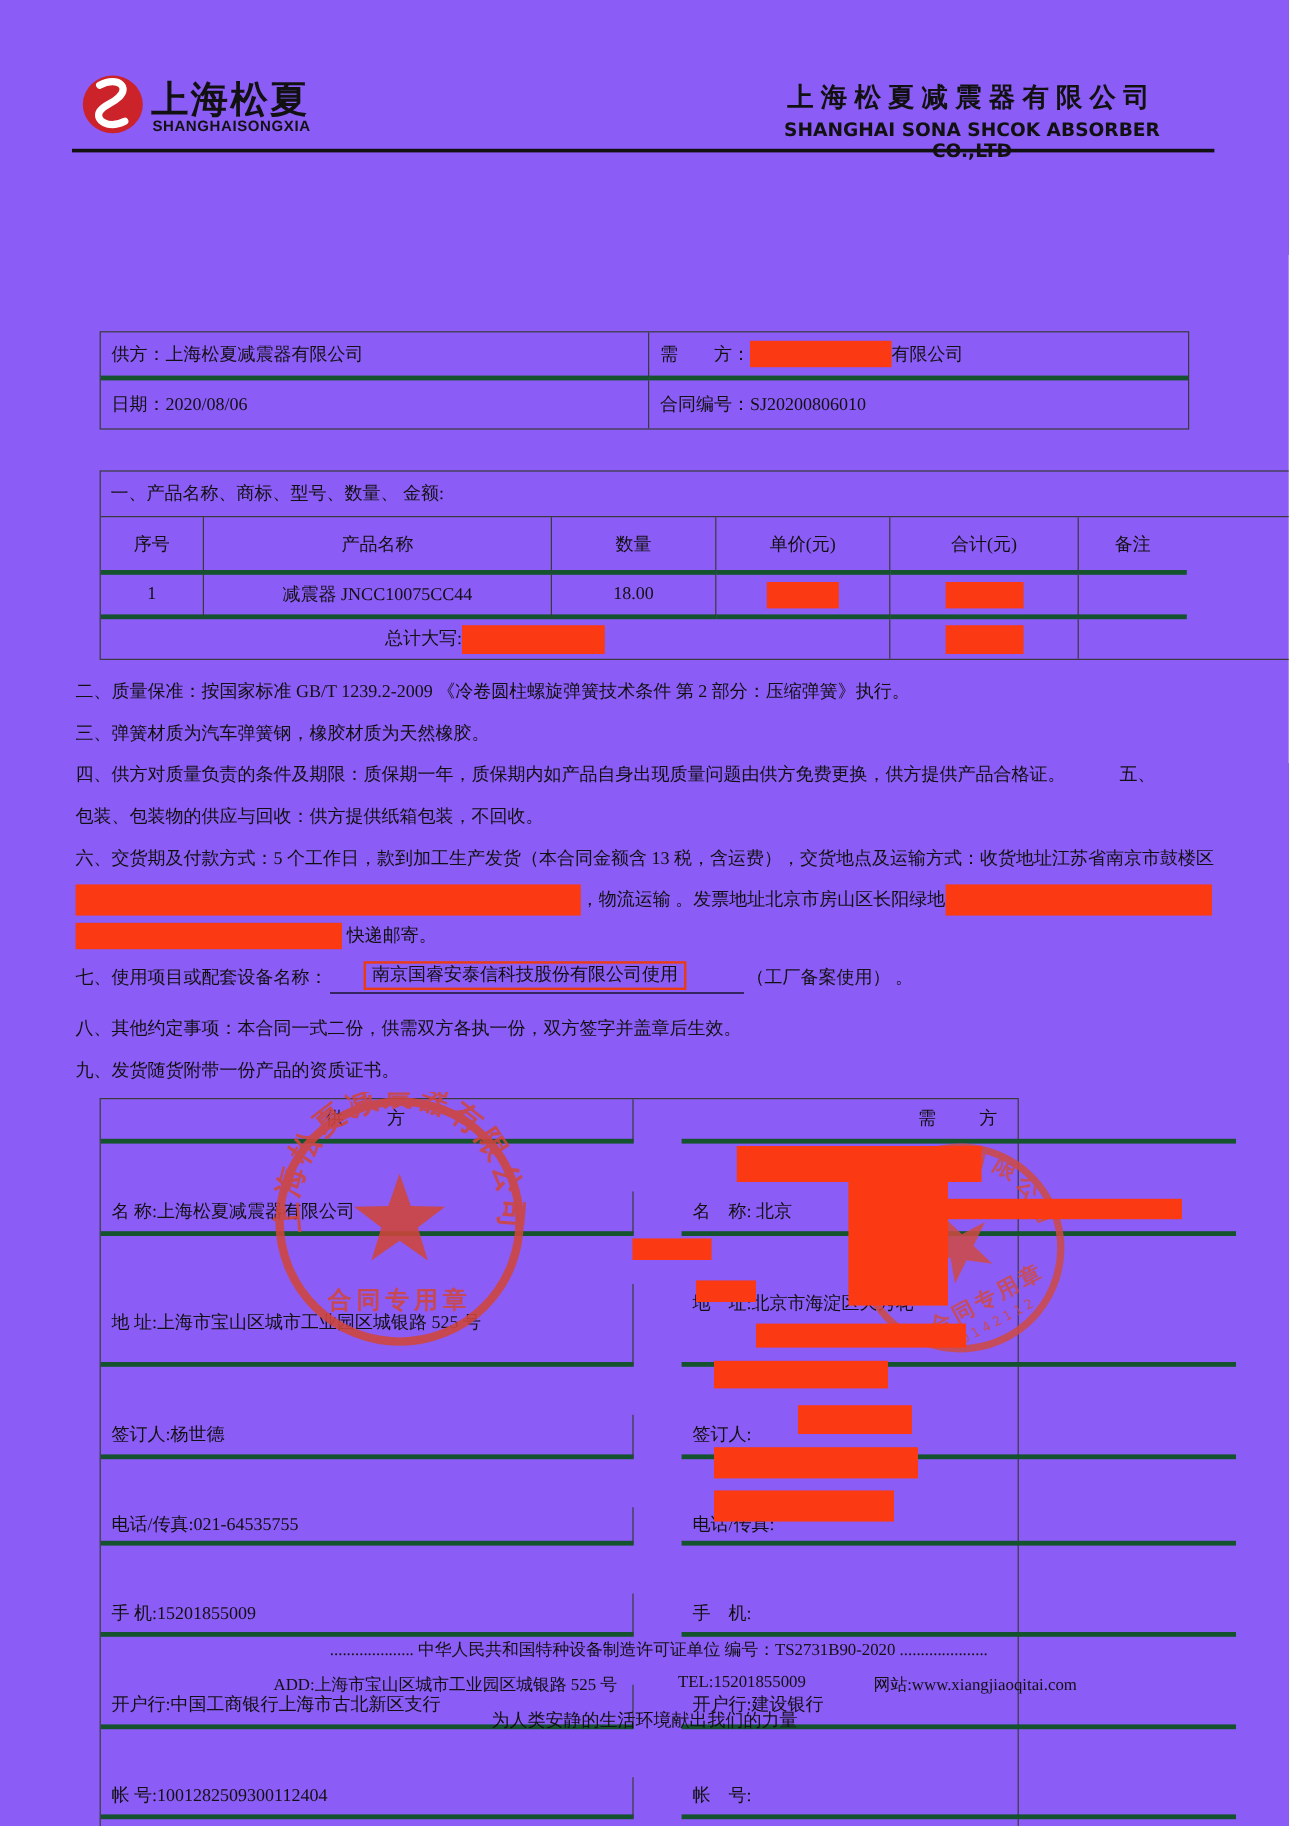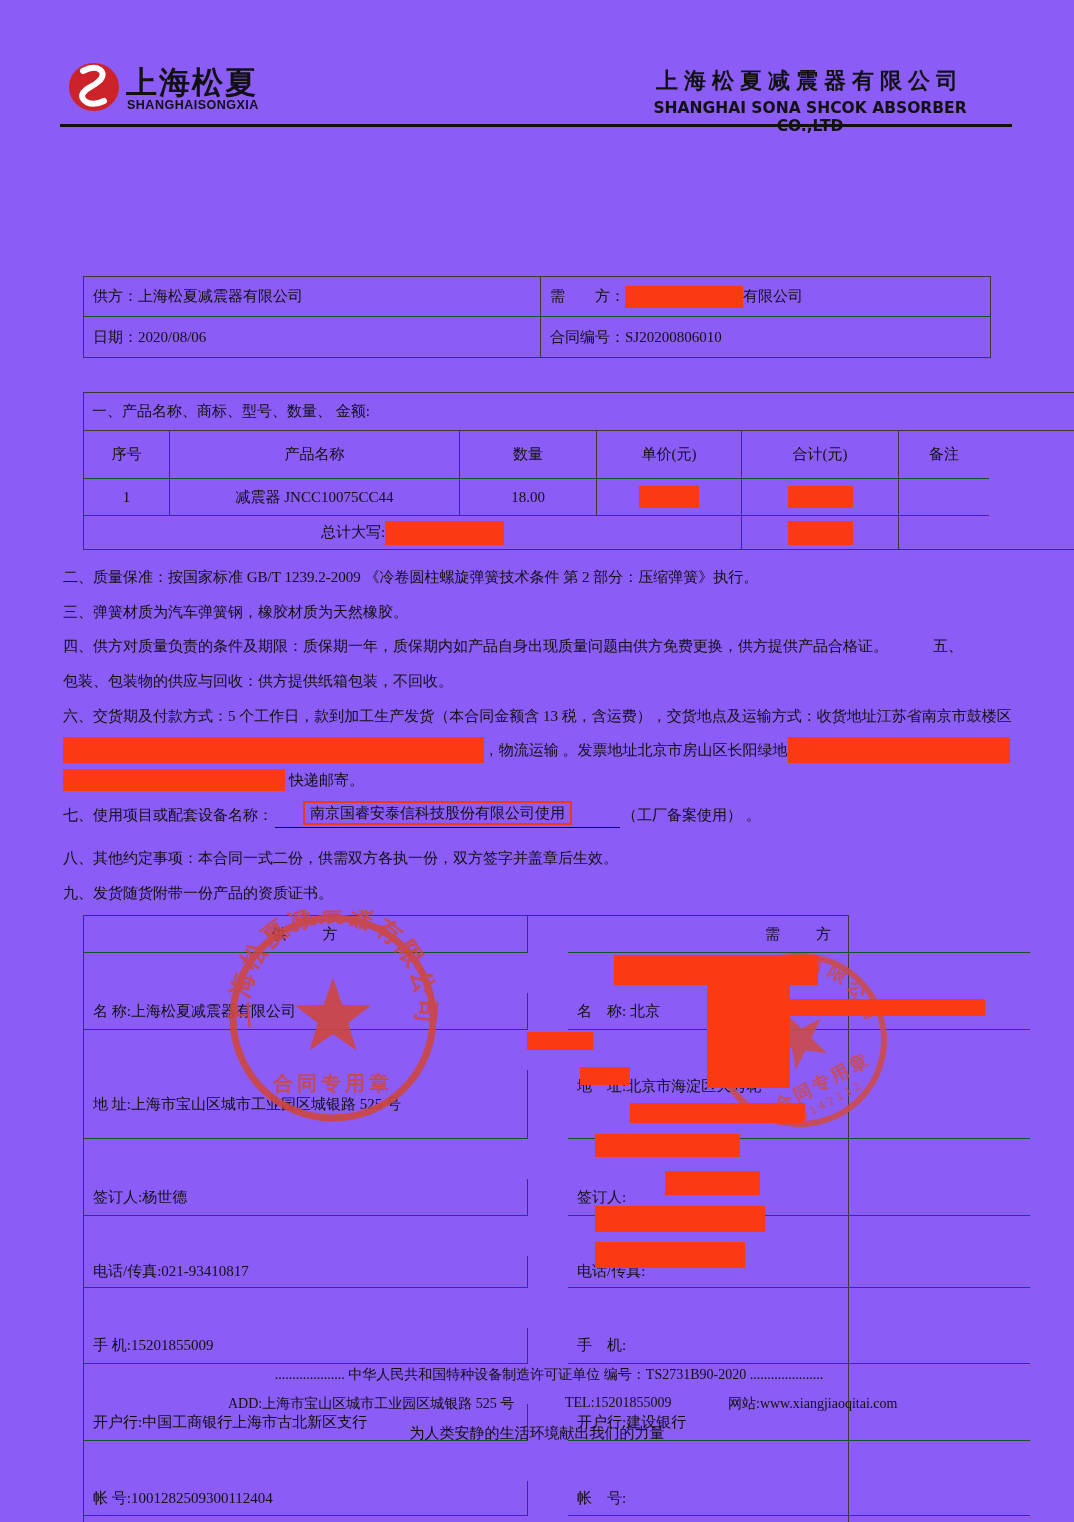--- a/index.html
+++ b/index.html
@@ -10,21 +10,21 @@
   .logo-icon{left:68px;top:62px;width:52px;height:50px;}
   .logo-cn{left:126px;top:62px;font-size:31px;font-weight:bold;font-family:"Liberation Sans","DejaVu Sans",sans-serif;letter-spacing:2px;}
   .logo-en{left:127px;top:98px;font-size:12.5px;font-weight:bold;font-family:"Liberation Sans","DejaVu Sans",sans-serif;letter-spacing:.5px;}
   .hdr-cn{left:640px;top:66px;width:340px;text-align:center;font-size:22px;font-weight:bold;letter-spacing:6px;}
   .hdr-en{left:640px;top:99px;width:340px;text-align:center;font-size:15.5px;font-weight:bold;font-family:"DejaVu Sans","Liberation Sans",sans-serif;}
   .hdr-rule{left:60px;top:124px;width:952px;height:3px;background:#111;}
   
   .doc-title{left:0;top:176px;width:1074px;text-align:center;font-size:37px;font-weight:600;letter-spacing:8px;}
   
   .tbl{border:1.5px solid #3a3a3a;box-sizing:border-box;background:transparent;font-size:15px;}
-  .cell{box-sizing:border-box;border-right:1px solid #3a3a3a;border-bottom:1px solid #14532d;
+  .cell{box-sizing:border-box;border-right:1px solid #3a3a3a;border-bottom:4px solid #14532d;
         display:flex;align-items:center;padding-left:9px;}
   .cell.last-col{border-right:none;}
   .cell.last-row{border-bottom:none;}
   .cell.ctr{justify-content:center;padding-left:0;}
   
   .info-tbl{left:83px;top:276px;width:908px;display:grid;grid-template-columns:457px 449px;grid-auto-rows:40px;}
   
   .prod-tbl{left:83px;top:392px;width:1060px;}
   .prod-caption{height:38px;display:flex;align-items:center;padding-left:8px;border-bottom:1px solid #3a3a3a;box-sizing:border-box;}
   .prod-grid{display:grid;grid-template-columns:86px 290px 137px 145px 157px 90px;}
@@ -145,21 +145,21 @@
 
     <div class="cell">名 称:上海松夏减震器有限公司</div>
     <div class="cell last-col">名　称: 北京</div>
 
     <div class="cell">地 址:上海市宝山区城市工业园区城银路 525 号</div>
     <div class="cell last-col addr-r">地　址:北京市海淀区天秀花</div>
 
     <div class="cell">签订人:杨世德</div>
     <div class="cell last-col">签订人:</div>
 
-    <div class="cell">电话/传真:021-93410817</div>
+    <div class="cell">电话/传真:021-64535755</div>
     <div class="cell last-col">电话/传真:</div>
 
     <div class="cell">手 机:15201855009</div>
     <div class="cell last-col">手　机:</div>
 
     <div class="cell">开户行:中国工商银行上海市古北新区支行</div>
     <div class="cell last-col">开户行:建设银行</div>
 
     <div class="cell">帐 号:1001282509300112404</div>
     <div class="cell last-col">帐　号:</div>

